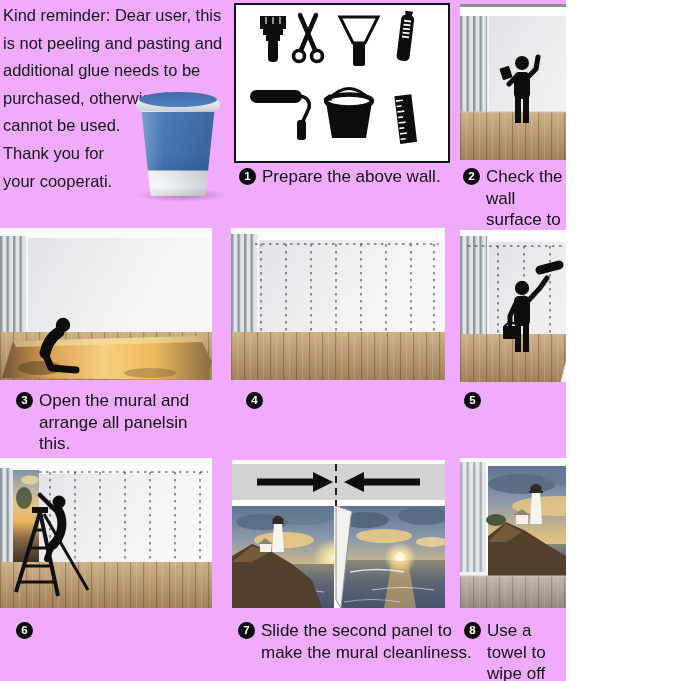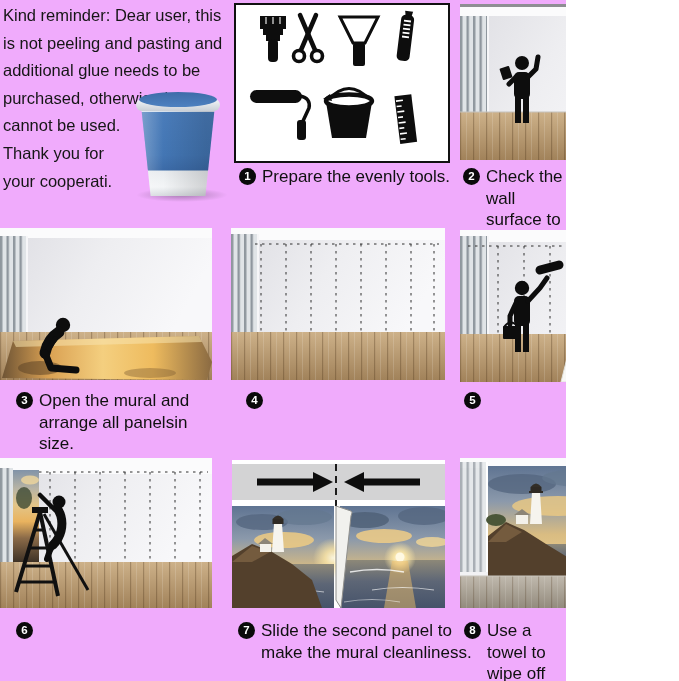--- a/index.html
+++ b/index.html
@@ -161,21 +161,21 @@
           <line x1="162" y1="117" x2="169" y2="117"></line>
             <line x1="162" y1="122.5" x2="167" y2="122.5"></line>
           <line x1="162" y1="128" x2="169" y2="128"></line>
             <line x1="162" y1="133.5" x2="167" y2="133.5"></line>
         </g>
       </g>
     </svg>
   </div>
   <div class="cap" style="left:239px;top:166px;">
     <span class="badge">1</span>
-    <span class="txt">Prepare the evenly tools.</span>
+    <span class="txt">Prepare the above wall.</span>
   </div>
 
   <div class="scene" style="left:460px;top:4px;width:219px;height:156px;">
     <svg viewBox="0 0 219 156" width="219" height="156">
       <rect x="0" y="0" width="219" height="12" fill="#fbfbfc"></rect>
       <rect x="0" y="0" width="219" height="3" fill="#8e8e93"></rect>
       <rect x="0" y="12" width="219" height="96" fill="url(#wallG)"></rect>
       <rect x="0" y="12" width="27" height="106" fill="url(#blindsP)"></rect>
       <rect x="27" y="12" width="2" height="106" fill="#f6f6f8"></rect>
       <rect x="0" y="108" width="219" height="48" fill="url(#woodG)"></rect>
@@ -218,21 +218,21 @@
         <path d="M59,104 Q48,111 45,125" fill="none" stroke-width="11" stroke-linecap="round"></path>
         <path d="M55,111 L44,128" fill="none" stroke-width="5" stroke-linecap="round"></path>
         <path d="M45,125 L51,140 L76,142" fill="none" stroke-width="7" stroke-linecap="round" stroke-linejoin="round"></path>
       </g>
     </svg>
   </div>
   <div class="cap" style="left:16px;top:390px;">
     <span class="badge">3</span>
     <span class="txt">Open the mural and
 arrange all panelsin
-size.</span>
+this.</span>
   </div>
 
   <div class="scene" style="left:231px;top:228px;width:214px;height:152px;">
     <svg viewBox="0 0 214 152" width="214" height="152">
       <rect x="0" y="0" width="214" height="12" fill="#fbfbfc"></rect>
       <rect x="0" y="12" width="214" height="92" fill="url(#wallG)"></rect>
       <rect x="0" y="6" width="26" height="100" fill="url(#blindsP)"></rect>
       <rect x="26" y="6" width="2" height="100" fill="#f6f6f8"></rect>
       <rect x="0" y="104" width="214" height="48" fill="url(#woodG)"></rect>
       <rect x="0" y="104" width="214" height="48" fill="url(#planks)"></rect>

